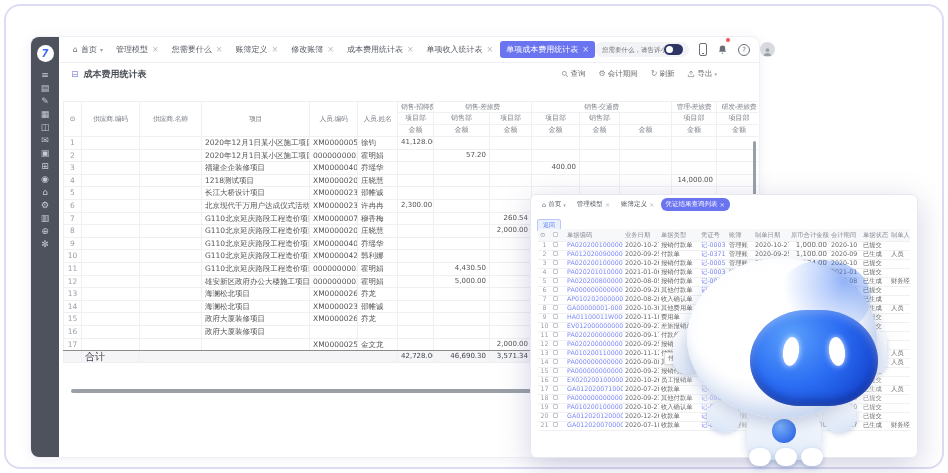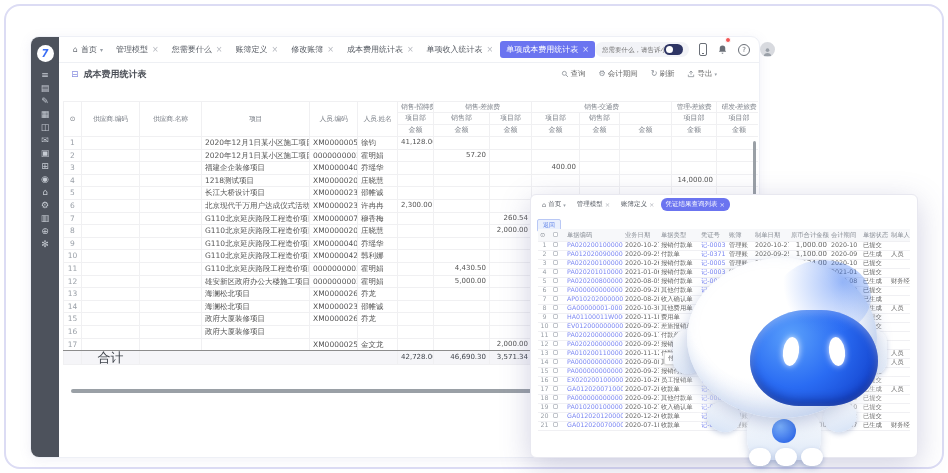--- a/index.html
+++ b/index.html
@@ -66,21 +66,21 @@
   .r-group th{height:11px;font-size:6.8px;letter-spacing:-0.3px;overflow:visible;border-top:0}
   .r-dept th{height:12px;font-size:7px}
   .r-amt th{height:12px;font-size:7px}
   tbody.rows td{height:12.6px}
   td.num,th.c-num{color:#9aa0a8;text-align:center}
   td.amt{text-align:right;font-size:7px}
   td.code{text-align:right}
   tbody.rows tr{cursor:pointer}
   tbody.rows tr:nth-of-type(17) td{border-top:1px solid #8c8c8c;border-bottom:1px solid #8c8c8c}
   tr.total td{background:#f5f5f8;color:#3f444b;height:12px;border-top:1px solid #cfcfd6;font-size:7px}
-  tr.total td.lbl{text-align:center;font-size:13px}
+  tr.total td.lbl{font-size:10px}
   .vbar{position:absolute;left:722px;top:104px;width:3px;height:100px;background:#9aa0a6;
     border-radius:2px;cursor:pointer}
   .hbar{position:absolute;left:40px;top:352px;width:676px;height:4px;background:#9aa0a6;
     border-radius:2px;cursor:pointer}
 
   
   .popup{position:absolute;left:530px;top:194px;width:388px;height:264px;background:#fff;
     border:1px solid #e8e8f0;border-radius:6px;box-shadow:0 8px 30px rgba(90,90,150,.28);z-index:5}
   .p-tabbar{display:flex;align-items:center;gap:1px;font-size:6.5px;color:#565b63;padding:3px 6px 1px;
     white-space:nowrap}

